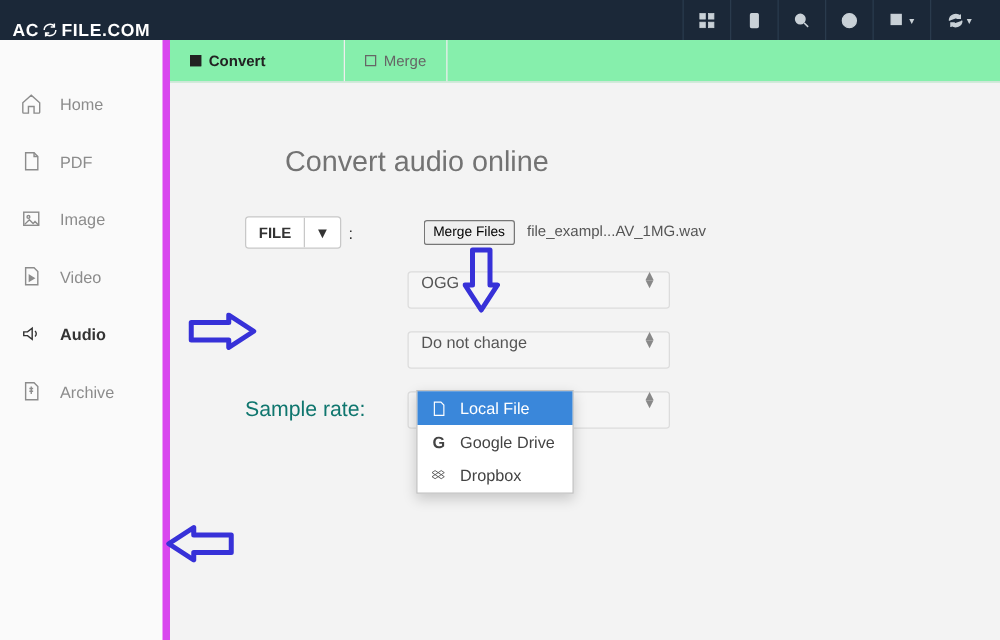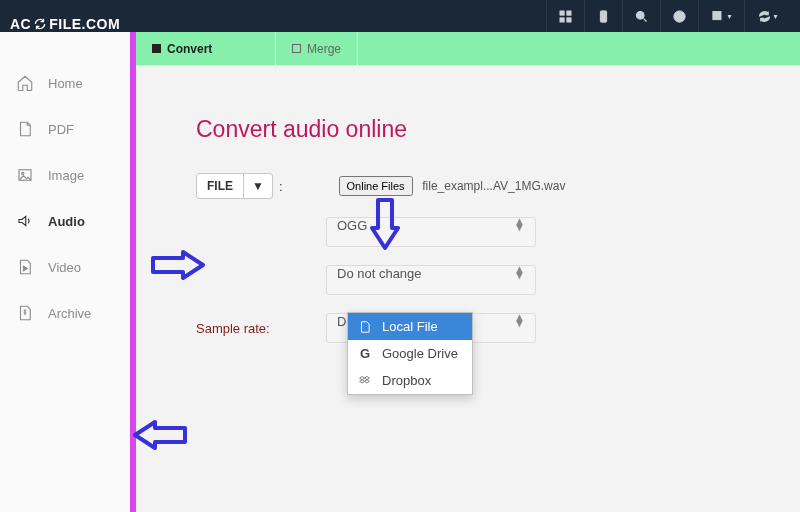--- a/index.html
+++ b/index.html
@@ -16,31 +16,31 @@
   .sitem.active { color: #333; font-weight: 600; }
   .sitem svg { width: 18px; height: 18px; stroke: currentColor; fill: none; stroke-width: 1.5; }
   .main { flex: 1; background: #f3f3f3; position: relative; }
   .tabs { height: 34px; background: #86efac; display: flex; border-bottom: 1px solid #e5e5e5; }
   .tab { padding: 0 16px; display: flex; align-items: center; gap: 6px; font-size: 12px; color: #666; border-right: 1px solid #eee; cursor: pointer; }
   .tab:first-child { width: 140px; }
   .tab.active { color: #222; font-weight: 600; }
   .tab .box { width:9px; height:9px; border:1px solid currentColor;}
   .tab.active .box { background:#222;}
   .content { padding: 50px 34px 30px 60px; }
-  .page-title { font-size: 23px; font-weight: 400; color: #be185d; margin-bottom: 30px; }
+  .page-title { font-size: 23px; font-weight: 400; color: #737373; margin-bottom: 30px; margin-left: 32px; }
   .row { display: flex; align-items: center; margin-bottom: 18px; }
-  .row-label { width: 130px; font-size: 13px; color: #7f1d1d; }
+  .row-label { width: 130px; font-size: 17px; color: #0f766e; }
   .file-split { display: inline-flex; border: 1px solid #c8c8c8; border-radius: 3px; overflow: hidden; background: #fff; font-size: 12px; font-weight:700;}
   .file-split .fbtn { padding: 5px 10px; cursor: pointer; }
   .file-split .caret { padding: 5px 8px; border-left: 1px solid #c8c8c8; cursor: pointer;}
   .colon { margin: 0 6px; }
   .chooser { margin-left: 50px; }
   .chooser button { font-size: 11px; padding: 2px 6px; }
   .fname { font-size: 12px; color: #555; margin-left: 6px; }
-  .dropdown { position: absolute; top: 280px; left: 211px; width: 126px; background: #fff; border: 1px solid #bfbfbf; box-shadow: 0 4px 10px rgba(0,0,0,.18); z-index: 20; font-size: 13px; }
+  .dropdown { position: absolute; top: 280px; left: 197px; width: 126px; background: #fff; border: 1px solid #bfbfbf; box-shadow: 0 4px 10px rgba(0,0,0,.18); z-index: 20; font-size: 13px; }
   .ditem { display: flex; align-items: center; gap: 10px; padding: 6px 10px; cursor: pointer; color: #444; }
   .ditem.active { background: #3a87da; color: #fff; }
   .ditem svg { width: 14px; height: 14px; fill: none; stroke: currentColor; stroke-width:1.6; }
   .select { display: flex; align-items: flex-start; justify-content: space-between; width: 210px; height: 30px; background: #f5f5f5; border: 1px solid #dcdcdc; border-radius: 3px; padding: 0 10px; font-size: 13px; color: #555; cursor: pointer; }
   .select .updown { font-size: 11px; color: #888; line-height: 6px; text-align:center;}
   .arrow { position: absolute; z-index: 30; }
   .arrow svg { display:block; }
 </style>
 </head>
 <body>
@@ -111,33 +111,33 @@
         <span>PDF</span>
       </div>
     <div class="sitem">
         <svg viewBox="0 0 24 24">
           <rect x="4" y="5" width="16" height="14"></rect>
           <circle cx="9" cy="10" r="1.5"></circle>
           <path d="M5 18l5-5 4 4 2-2 4 4"></path>
         </svg>
         <span>Image</span>
       </div>
+    <div class="sitem">
+        <svg viewBox="0 0 24 24">
+          <path d="M6 3h9l4 4v14H6z"></path>
+          <path d="M10 11l5 3-5 3z" fill="currentColor"></path>
+        </svg>
+        <span>Video</span>
+      </div>
     <div class="sitem active">
         <svg viewBox="0 0 24 24">
           <path d="M4 10v4h4l5 4V6l-5 4H4z"></path>
           <path d="M16 9a4 4 0 0 1 0 6"></path>
         </svg>
         <span>Audio</span>
-      </div>
-    <div class="sitem">
-        <svg viewBox="0 0 24 24">
-          <path d="M6 3h9l4 4v14H6z"></path>
-          <path d="M10 11l5 3-5 3z" fill="currentColor"></path>
-        </svg>
-        <span>Video</span>
       </div>
     <div class="sitem">
         <svg viewBox="0 0 24 24">
           <path d="M6 3h9l4 4v14H6z"></path>
           <path d="M12 7v8M10 9h4M10 12h4"></path>
         </svg>
         <span>Archive</span>
       </div>
   </div>
 
@@ -158,21 +158,21 @@
 
       <div class="row" style="">
         <div style="display:flex;align-items:center;">
           <span class="file-split">
             <span class="fbtn">FILE</span>
             <span class="caret">▼</span>
           </span>
           <span class="colon">:</span>
         </div>
         <div class="chooser">
-          <button>Online Files</button>
+          <button>Merge Files</button>
           <span class="fname">file_exampl...AV_1MG.wav</span>
         </div>
       </div>
 
       <div class="row">
         <div class="row-label"></div>
         <div class="select">
           <span>OGG</span>
           <span class="updown">▲<br>▼</span>
         </div>

